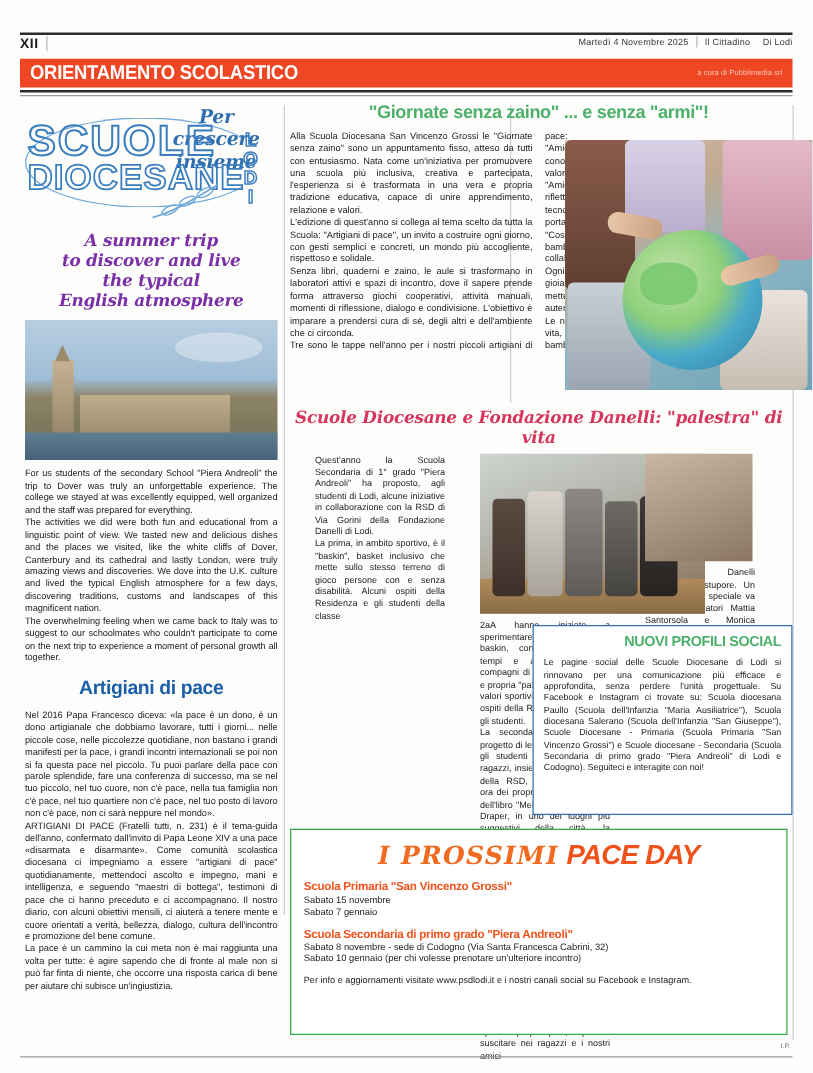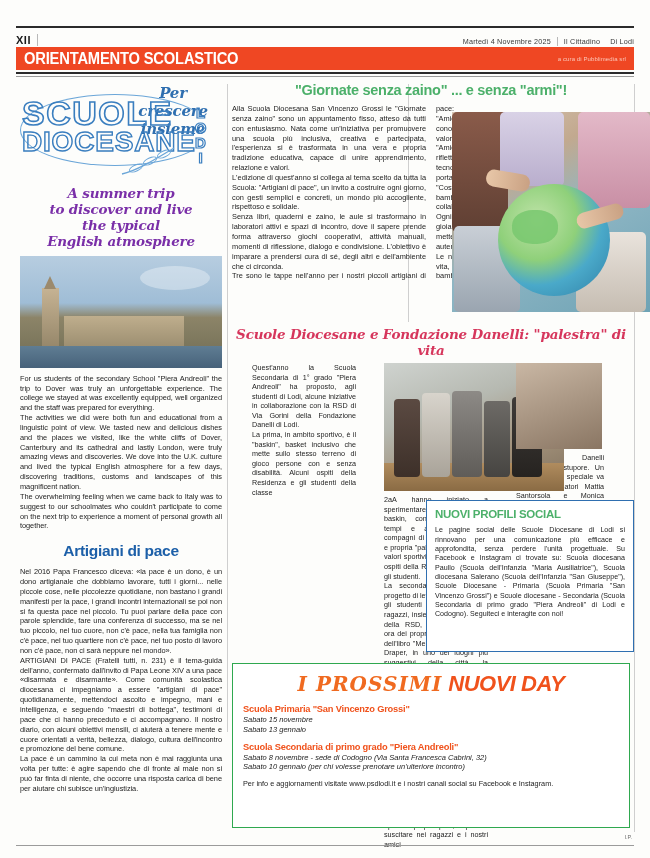--- a/index.html
+++ b/index.html
@@ -23,21 +23,21 @@
     height: 44px;
   }
   .mast-rule-top {
     border-top: 2px solid #2b2b2b;
     width: 100%;
     position: absolute; top: 0; left: 0;
   }
   .mast-line {
     position: absolute; top: 3px; left: 0; right: 0;
     height: 17px;
-    display: flex; align-items: flex-end;
+    display: flex; align-items: flex-start;
   }
   .folio {
     font-weight: bold; font-size: 11px; color: #1a1a1a;
     letter-spacing: .5px; padding-right: 6px;
     border-right: 1px solid #b8b8b8;
   }
   .mast-spacer { flex: 1; }
   .mast-date {
     font-size: 7.2px; color: #3a3a3a; padding: 0 6px;
     border-right: 1px solid #b8b8b8; letter-spacing: .2px;
@@ -280,21 +280,21 @@
 
   
   .social-box {
     position: absolute; right: 16px; top: 500px;
     width: 208px; height: 152px;
     border: 1.6px solid #2f6fb0;
     background: #fff;
     padding: 7px 8px;
   }
   .social-title {
-    text-align: left; font-weight: bold;
+    text-align: right; font-weight: bold;
     font-size: 11.5px; color: #4cb06a; line-height: 1.15;
     letter-spacing: -.3px; margin-bottom: 5px;
   }
   .social-body {
     font-size: 7.1px; line-height: 1.32;
     text-align: justify; color: #1c1c1c;
   }
 
   
   .openday-box {
@@ -320,21 +320,21 @@
     margin-left: 6px;
   }
   .od-intro {
     font-size: 7.3px; font-style: italic; line-height: 1.35;
     color: #1c1c1c; margin-bottom: 7px;
   }
   .od-school {
     font-weight: bold; font-size: 9.3px; color: #f0521c;
     margin-bottom: 1px; letter-spacing: -.2px;
   }
-  .od-date { font-size: 7.5px; line-height: 1.3; color: #1c1c1c; font-style: italic; }
+  .od-date { font-size: 7.5px; line-height: 1.3; color: #1c1c1c; }
   .od-block { margin-bottom: 7px; }
   .od-footer {
     font-size: 7.3px; color: #1c1c1c; margin-top: 6px;
   }
   .credit-ip {
     position: absolute; right: 18px; top: 834px;
     font-size: 5.5px; color: #6b6b6b;
   }
   .bottom-rule {
     position: absolute; left: 16px; right: 16px; top: 845px;
@@ -461,29 +461,29 @@
 
   <div class="social-box">
     <div class="social-title">
       <div>NUOVI PROFILI SOCIAL</div>
     </div>
     <div class="social-body">Le pagine social delle Scuole Diocesane di Lodi si rinnovano per una comunicazione più efficace e approfondita, senza perdere l'unità progettuale. Su Facebook e Instagram ci trovate su: Scuola diocesana Paullo (Scuola dell'Infanzia "Maria Ausiliatrice"), Scuola diocesana Salerano (Scuola dell'Infanzia "San Giuseppe"), Scuole Diocesane - Primaria (Scuola Primaria "San Vincenzo Grossi") e Scuole diocesane - Secondaria (Scuola Secondaria di primo grado "Piera Andreoli" di Lodi e Codogno). Seguiteci e interagite con noi!</div>
   </div>
 
   <div class="openday-box">
     <div class="od-title">
-      <span class="t1">I PROSSIMI</span><span class="t2">NUOVI DAY</span>
+      <span class="t1">I PROSSIMI</span><span class="t2">PACE DAY</span>
     </div>
     <div class="od-intro">
     </div>
 
     <div class="od-block">
       <div class="od-school">Scuola Primaria "San Vincenzo Grossi"</div>
       <div class="od-date">Sabato 15 novembre</div>
-      <div class="od-date">Sabato 13 gennaio</div>
+      <div class="od-date">Sabato 7 gennaio</div>
     </div>
 
     <div class="od-block">
       <div class="od-school">Scuola Secondaria di primo grado "Piera Andreoli"</div>
       <div class="od-date">Sabato 8 novembre - sede di Codogno (Via Santa Francesca Cabrini, 32)</div>
       <div class="od-date">Sabato 10 gennaio (per chi volesse prenotare un'ulteriore incontro)</div>
     </div>
 
     <div class="od-footer">Per info e aggiornamenti visitate www.psdlodi.it e i nostri canali social su Facebook e Instagram.</div>
   </div>

